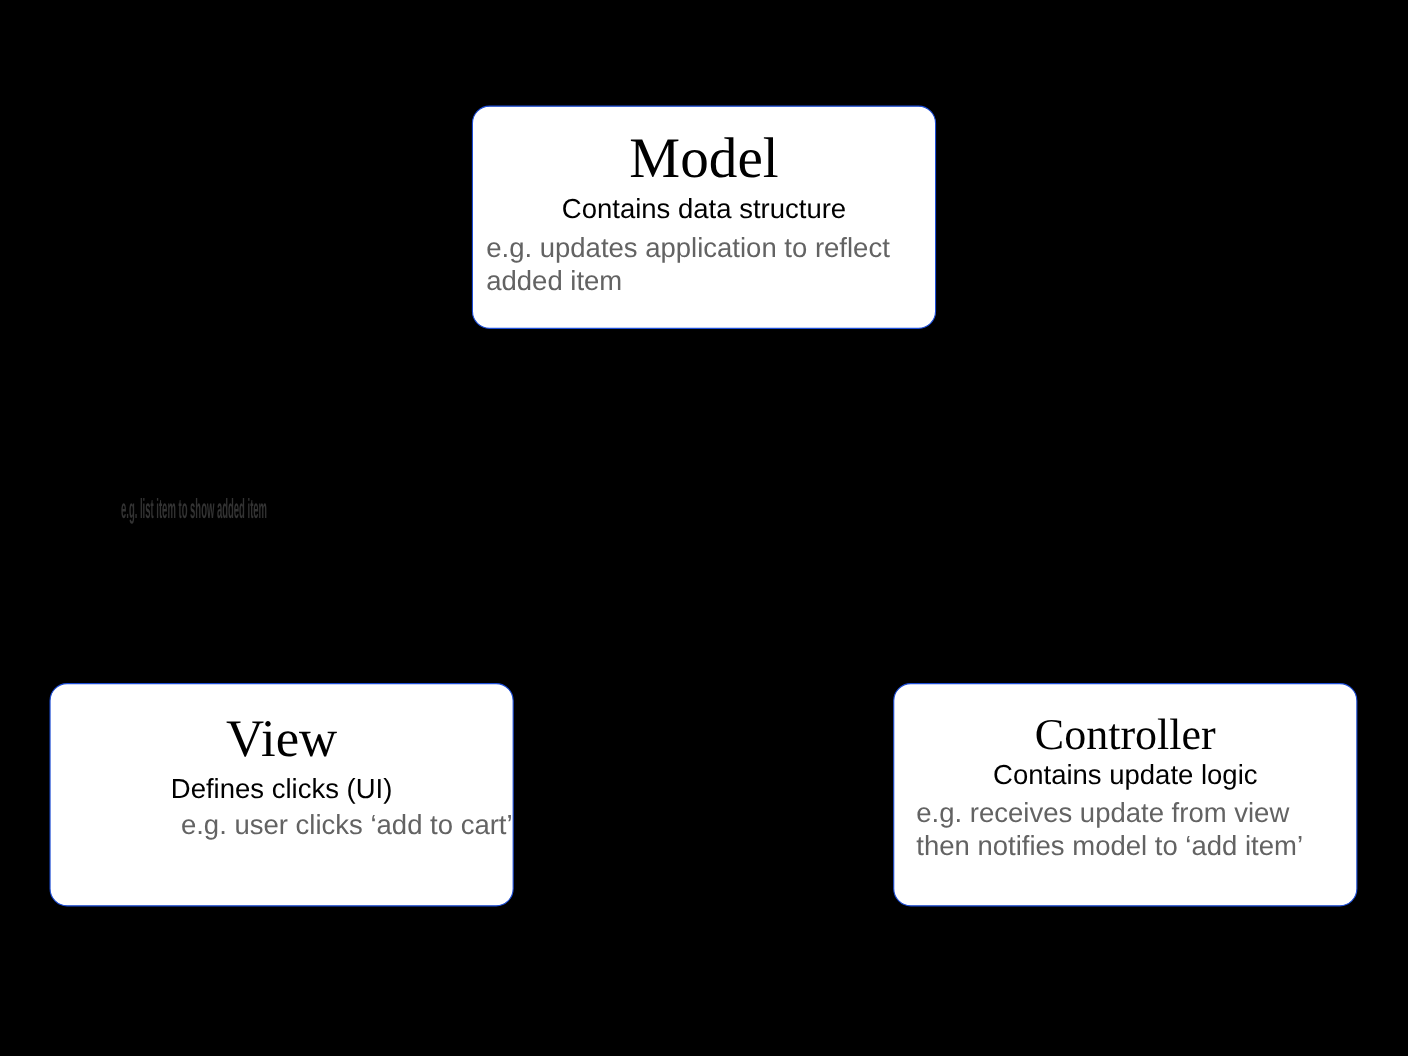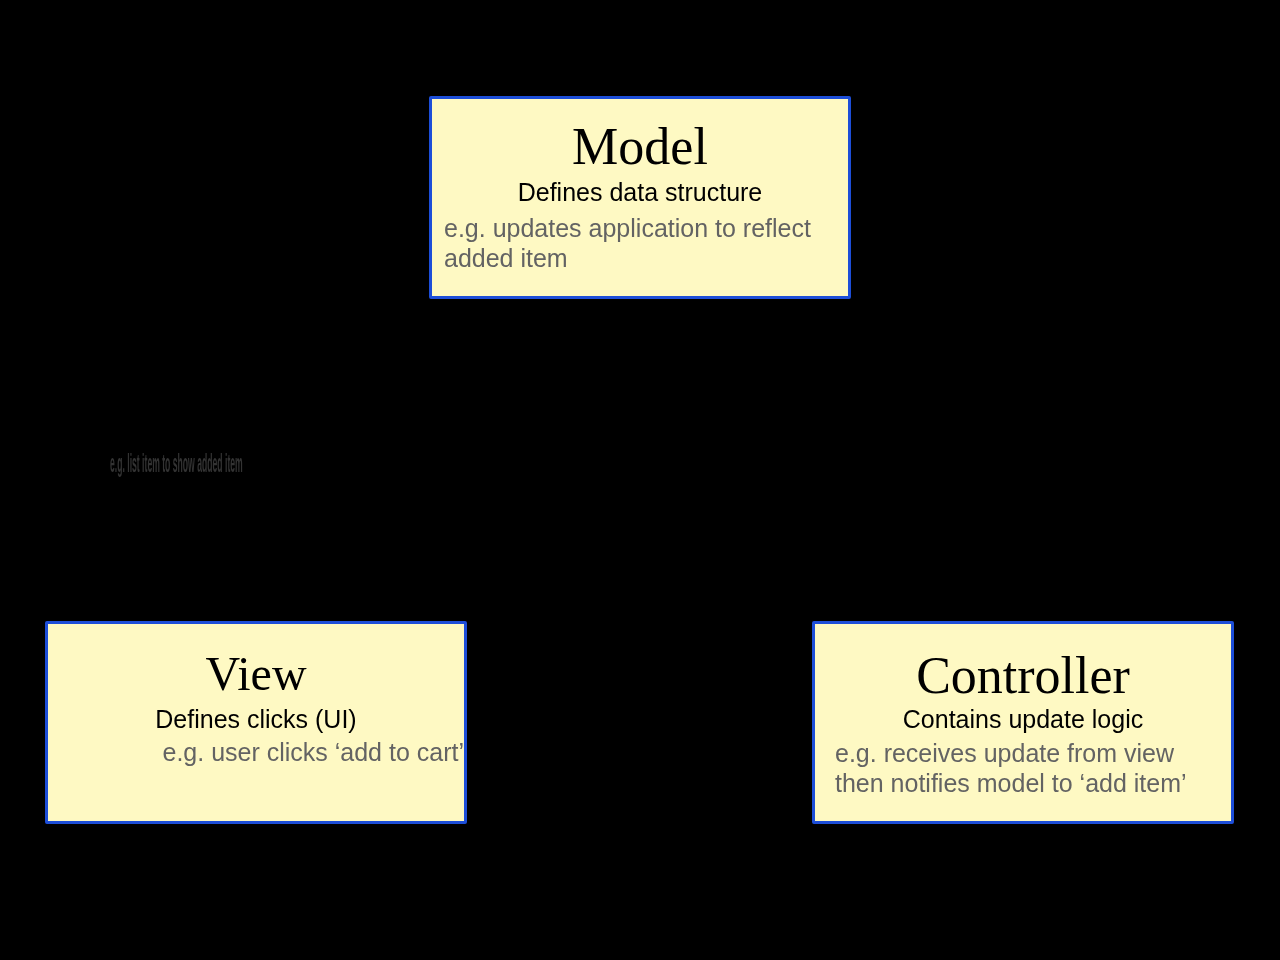--- a/index.html
+++ b/index.html
@@ -19,23 +19,23 @@
   .canvas {
     position: absolute;
     inset: 0;
     background: #000000;
   }
 
   
   .node {
     position: absolute;
     box-sizing: border-box;
-    background: #fef9c3;
-    border: 3px solid #1d4ed8;
-    border-radius: 2px;
+    background: #ffffff;
+    border: 1px solid #1d4ed8;
+    border-radius: 16px;
     display: flex;
     flex-direction: column;
     align-items: center;
     overflow: hidden;
   }
 
   .node-title {
     font-family: "Liberation Serif", serif;
     color: #000000;
     font-weight: normal;
@@ -105,21 +105,21 @@
   }
 
   
   #node-controller {
     left: 812px;
     top: 621px;
     width: 422px;
     height: 203px;
   }
   #node-controller .node-title {
-    font-size: 52px;
+    font-size: 40px;
     margin-top: 26px;
   }
   #node-controller .node-subtitle {
     font-size: 25px;
     margin-top: 4px;
   }
   #node-controller .node-example {
     font-size: 25px;
     margin-top: 4px;
     padding-left: 20px;
@@ -141,21 +141,21 @@
     transform-origin: left top;
   }
 </style>
 </head>
 <body>
 
 <div class="canvas">
 
   <div class="node" id="node-model">
     <div class="node-title">Model</div>
-    <div class="node-subtitle">Defines data structure</div>
+    <div class="node-subtitle">Contains data structure</div>
     <div class="node-example">e.g. updates application to reflect added item</div>
   </div>
 
   <div class="node" id="node-view">
     <div class="node-title">View</div>
     <div class="node-subtitle">Defines clicks (UI)</div>
     <div class="node-example">e.g. user clicks ‘add to cart’</div>
   </div>
 
   <div class="node" id="node-controller">

